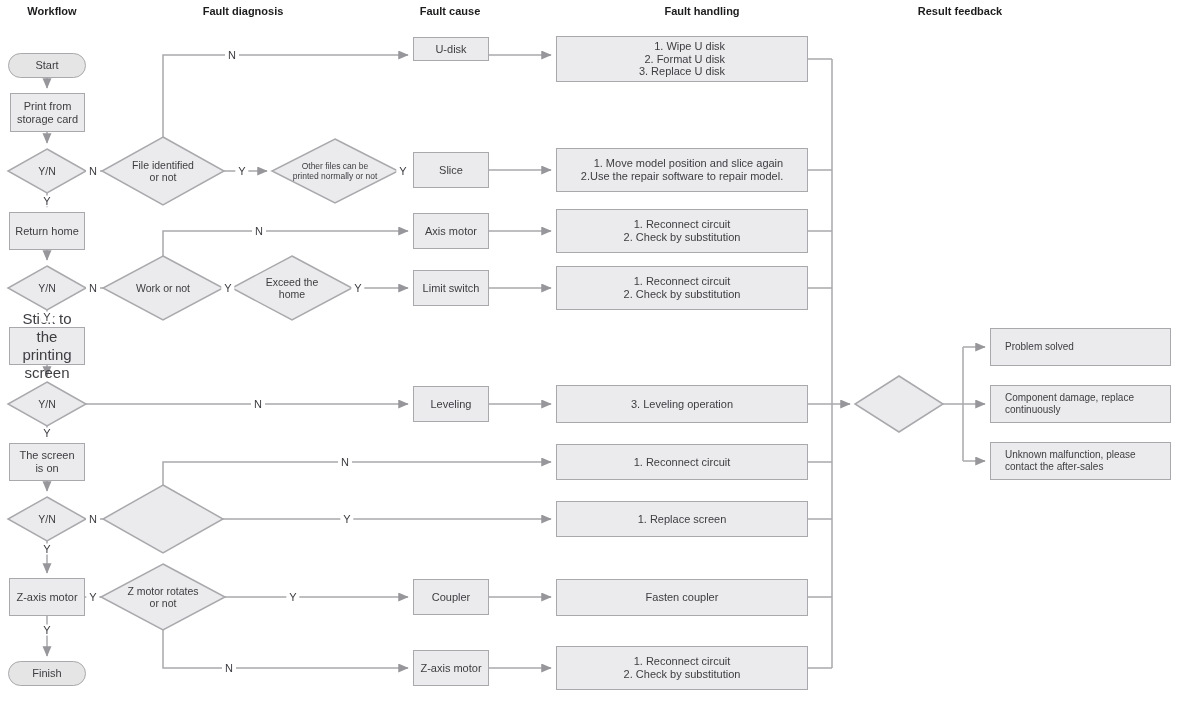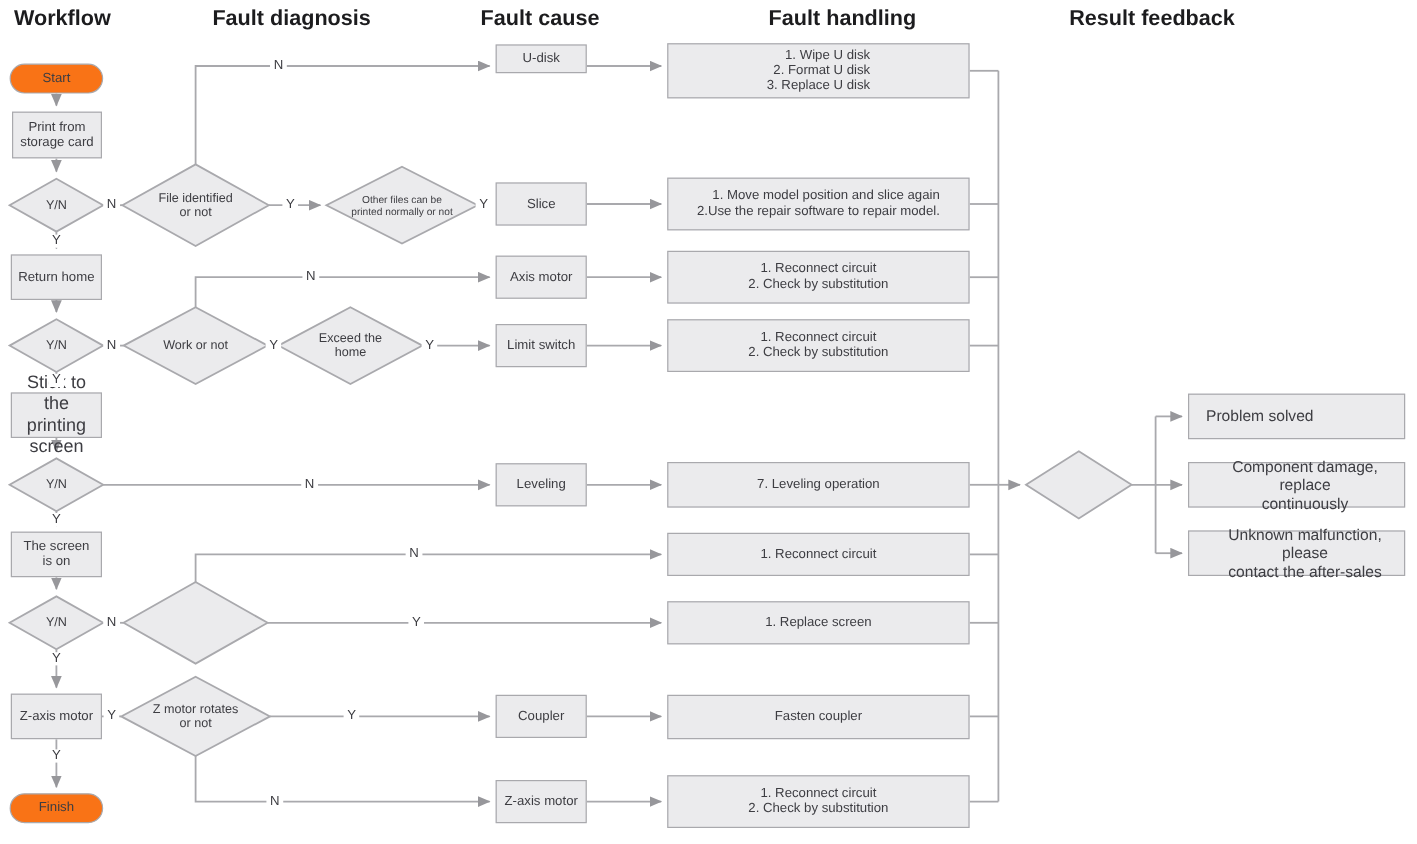--- a/index.html
+++ b/index.html
@@ -6,33 +6,33 @@
     --node-fill:#ebebed; --node-border:#a9a9ad; --connector:#a9a9ad;
     --text:#3d3d42; --header-text:#1c1c1e; --background:#ffffff;
   }
   *{margin:0;padding:0;box-sizing:border-box;}
   html,body{background:var(--background);}
   body{font-family:"Liberation Sans", sans-serif; color:var(--text);}
   #stage{position:relative;width:1181px;height:703px;background:var(--background);overflow:hidden;}
   #wires{position:absolute;left:0;top:0;width:1181px;height:703px;}
   .cl line,.cl polyline{stroke:var(--connector);stroke-width:1.5;fill:none;}
   .dshape{fill:var(--node-fill);stroke:var(--node-border);stroke-width:1.5;}
-  .hdr{position:absolute;transform:translateX(-50%);font-size:18px;font-weight:bold;color:var(--header-text);white-space:nowrap;top:5px;}
+  .hdr{position:absolute;transform:translateX(-50%);font-size:11px;font-weight:bold;color:var(--header-text);white-space:nowrap;top:5px;}
   .box{position:absolute;background:var(--node-fill);border:1.5px solid var(--node-border);
        display:flex;align-items:center;justify-content:center;text-align:center;
        font-size:11px;line-height:1.18;white-space:pre-line;}
-  .pill{border-radius:13px;background:#f97316;}
+  .pill{border-radius:13px;background:#e5e5e5;}
   .dlabel{position:absolute;display:flex;align-items:center;justify-content:center;text-align:center;
           font-size:10.5px;line-height:1.15;white-space:pre-line;pointer-events:none;}
   .elabel{position:absolute;transform:translate(-50%,-50%);font-size:11px;background:var(--background);
           padding:0 3px;line-height:1;color:var(--text);}
   .tiny{font-size:8.5px;line-height:1.2;}
   .small{font-size:15px;line-height:1.2;}
   .hl{text-align:right;}
-  .feedback{justify-content:flex-start;text-align:center;padding-left:14px;font-size:13px;}
+  .feedback{justify-content:flex-start;text-align:left;padding-left:14px;font-size:10px;}
 </style>
 </head>
 <body>
 
 <div id="stage">
 
   <div class="hdr" style="left:52px">Workflow</div>
   <div class="hdr" style="left:243px">Fault diagnosis</div>
   <div class="hdr" style="left:450px">Fault cause</div>
   <div class="hdr" style="left:702px">Fault handling</div>
@@ -150,21 +150,21 @@
 
   <div class="box hl" style="left:556px;top:36px;width:252px;height:46px">1. Wipe U disk
 2. Format U disk
 3. Replace U disk</div>
   <div class="box hl" style="left:556px;top:148px;width:252px;height:44px">1. Move model position and slice again
 2.Use the repair software to repair model.</div>
   <div class="box" style="left:556px;top:209px;width:252px;height:44px">1. Reconnect circuit
 2. Check by substitution</div>
   <div class="box" style="left:556px;top:266px;width:252px;height:44px">1. Reconnect circuit
 2. Check by substitution</div>
-  <div class="box" style="left:556px;top:385px;width:252px;height:38px">7. Leveling operation</div>
+  <div class="box" style="left:556px;top:385px;width:252px;height:38px">3. Leveling operation</div>
   <div class="box" style="left:556px;top:444px;width:252px;height:36px">1. Reconnect circuit</div>
   <div class="box" style="left:556px;top:501px;width:252px;height:36px">1. Replace screen</div>
   <div class="box" style="left:556px;top:579px;width:252px;height:37px">Fasten coupler</div>
   <div class="box" style="left:556px;top:646px;width:252px;height:44px">1. Reconnect circuit
 2. Check by substitution</div>
 
   <div class="box feedback" style="left:990px;top:328px;width:181px;height:38px">Problem solved</div>
   <div class="box feedback" style="left:990px;top:385px;width:181px;height:38px">Component damage, replace
 continuously</div>
   <div class="box feedback" style="left:990px;top:442px;width:181px;height:38px">Unknown malfunction, please

